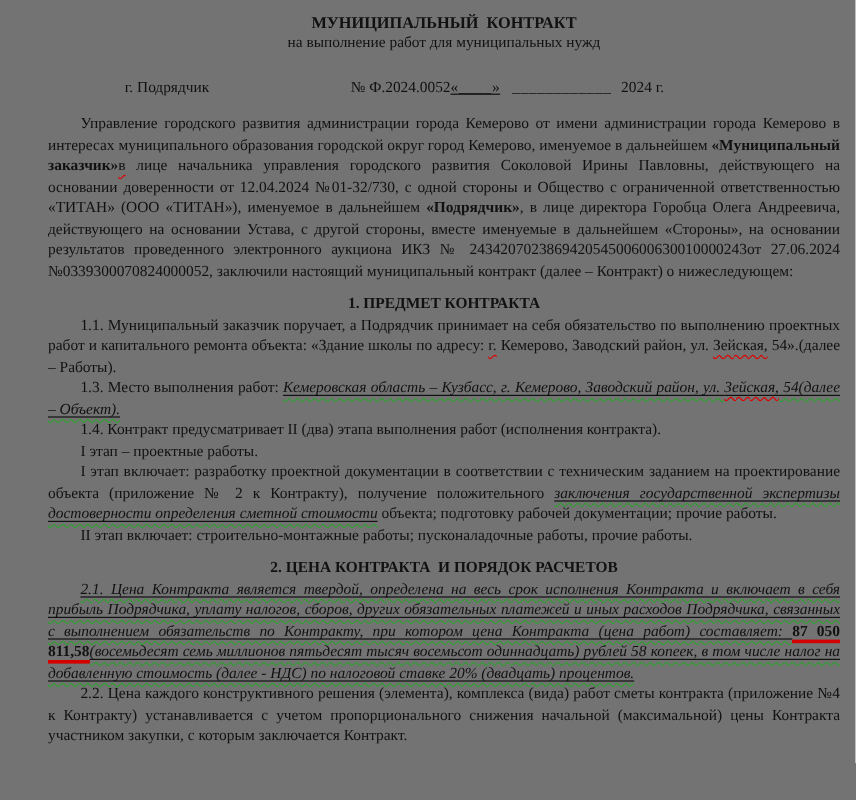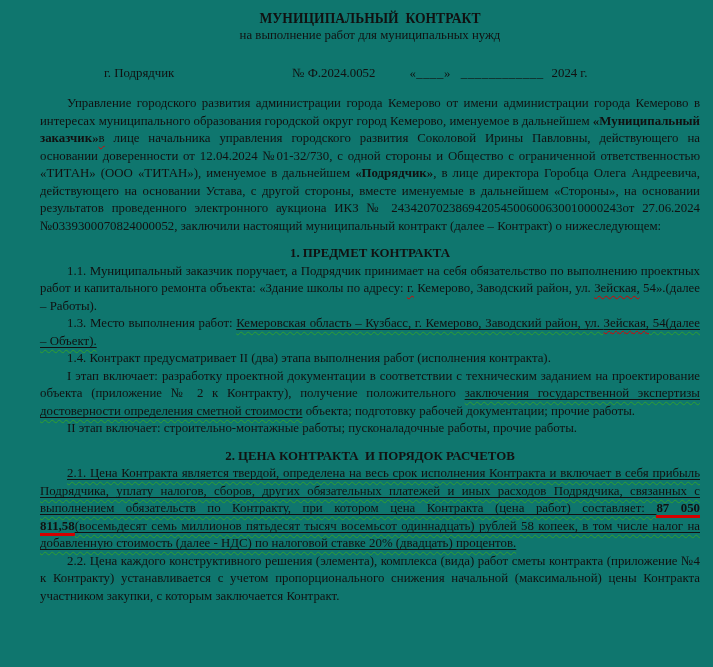--- a/index.html
+++ b/index.html
@@ -13,57 +13,58 @@
     width:713px;height:667px;overflow:hidden;
     font-family:"Liberation Serif","DejaVu Serif",serif;
     color:var(--text);
     -webkit-font-smoothing:antialiased;
   }
   .page{
     box-sizing:border-box;
     width:713px;height:667px;
     padding:10px 13px 0 40px;
     overflow:hidden;
-    background:#0f766e;
+    background:#737373;
   }
   .title{
     text-align:center;font-weight:bold;font-size:13.6px;line-height:17px;
     white-space:pre;
   }
   .subtitle{
     text-align:center;font-weight:normal;font-size:12.8px;line-height:17px;
   }
   .meta-row{
     display:flex;align-items:baseline;
     margin-top:21px;margin-bottom:13px;
     font-size:12.8px;line-height:17px;white-space:pre;
   }
   .meta-place{margin-left:64px;}
   .meta-no{margin-left:118px;text-align:center;}
-  .meta-day{margin-left:34px;letter-spacing:0.5px;}
+  .meta-day{letter-spacing:0.5px;text-decoration:underline;}
   .meta-blank{margin-left:10px;letter-spacing:0.5px;}
   .meta-year{margin-left:8px;font-family:Liberation Serif, serif;}
   .doc-body{font-size:12.85px;line-height:17.5px;}
   .blk-para{
     text-align:justify;
     text-indent:27px;
     margin:0;
   }
   .blk-heading{
     text-align:center;font-weight:bold;
     margin-top:10px;margin-bottom:0;
     text-indent:0;
     white-space:pre;
   }
   .seg-b{font-weight:bold;}
   .seg-u{
     text-decoration:underline;
     text-decoration-thickness:1px;
     text-underline-offset:2px;
     text-decoration-skip-ink:none;
+    font-style:italic;
   }
   .wavy-green{
     text-decoration:underline wavy var(--grammar-green);
     text-decoration-thickness:1px;
     text-underline-offset:3.5px;
     text-decoration-skip-ink:none;
   }
   .wavy-red{
     text-decoration:underline wavy var(--spell-red);
     text-decoration-thickness:1px;
@@ -90,19 +91,20 @@
     <span class="meta-blank">____________</span>
     <span class="meta-year">2024 г.</span>
   </div>
 
   <div class="doc-body" id="doc-body">
       <div class="blk-para"><span>Управление городского развития администрации города Кемерово от имени администрации города Кемерово в интересах муниципального образования городской округ город Кемерово,  именуемое в дальнейшем </span><span class="seg-b">«Муниципальный заказчик»</span><span><span class="wavy-red">в</span></span><span> лице начальника управления городского развития Соколовой Ирины Павловны, действующего на основании доверенности от 12.04.2024 №01-32/730, с одной стороны и Общество с ограниченной ответственностью «ТИТАН» (ООО «ТИТАН»), именуемое в дальнейшем </span><span class="seg-b">«Подрядчик»</span><span>, в лице директора Горобца Олега Андреевича, действующего на основании Устава, с другой стороны, вместе именуемые в дальнейшем «Стороны», на основании результатов проведенного  электронного аукциона ИКЗ № 243420702386942054500600630010000243от 27.06.2024 №0339300070824000052, заключили настоящий муниципальный контракт (далее – Контракт) о нижеследующем:</span></div>
       <div class="blk-heading"><span>1. ПРЕДМЕТ КОНТРАКТА</span></div>
       <div class="blk-para"><span>1.1. Муниципальный заказчик поручает, а Подрядчик принимает на себя обязательство по выполнению проектных работ и капитального ремонта объекта: «Здание школы по адресу: </span><span><span class="wavy-red">г.</span></span><span> Кемерово, Заводский район, ул. </span><span><span class="wavy-red">Зейская,</span></span><span> 54».(далее – Работы).</span></div>
       <div class="blk-para"><span>1.3. Место выполнения работ: </span><span class="seg-u"><span class="wavy-green">Кемеровская область – Кузбасс, г. Кемерово, Заводский район, ул. </span></span><span class="seg-u"><span class="wavy-red">Зейская,</span></span><span class="seg-u"><span class="wavy-green"> 54(далее – Объект).</span></span></div>
       <div class="blk-para"><span>1.4. Контракт предусматривает II (два) этапа выполнения работ (исполнения контракта).</span></div>
+      <div class="blk-para"><span>I этап – проектные работы.</span></div>
       <div class="blk-para"><span>I этап включает: разработку проектной документации в соответствии с техническим заданием на проектирование объекта (приложение № 2 к Контракту), получение положительного </span><span class="seg-u"><span class="wavy-green">заключения государственной экспертизы достоверности определения сметной стоимости</span></span><span> объекта; подготовку рабочей документации; прочие работы.</span></div>
       <div class="blk-para"><span>II этап включает: строительно-монтажные работы; пусконаладочные работы, прочие работы.</span></div>
       <div class="blk-heading"><span>2. ЦЕНА КОНТРАКТА  И ПОРЯДОК РАСЧЕТОВ</span></div>
       <div class="blk-para"><span class="seg-u"><span class="wavy-green">2.1. Цена Контракта является твердой, определена на весь срок исполнения Контракта и включает в себя прибыль Подрядчика, уплату налогов, сборов, других обязательных платежей и иных расходов Подрядчика, связанных с выполнением обязательств по Контракту, при котором цена Контракта (цена работ) составляет: </span></span><span class="seg-sum">87 050 811,58</span><span class="seg-u"><span class="wavy-green">(восемьдесят семь миллионов пятьдесят тысяч восемьсот одиннадцать) рублей 58 копеек, в том числе налог на добавленную стоимость (далее - НДС) по налоговой ставке 20% (двадцать) процентов.</span></span></div>
       <div class="blk-para"><span>2.2. Цена каждого конструктивного решения (элемента), комплекса (вида) работ сметы контракта (приложение №4 к Контракту) устанавливается с учетом пропорционального снижения начальной (максимальной) цены Контракта участником закупки, с которым заключается Контракт.</span></div>
     </div>
 </div>
 
 </body></html>

